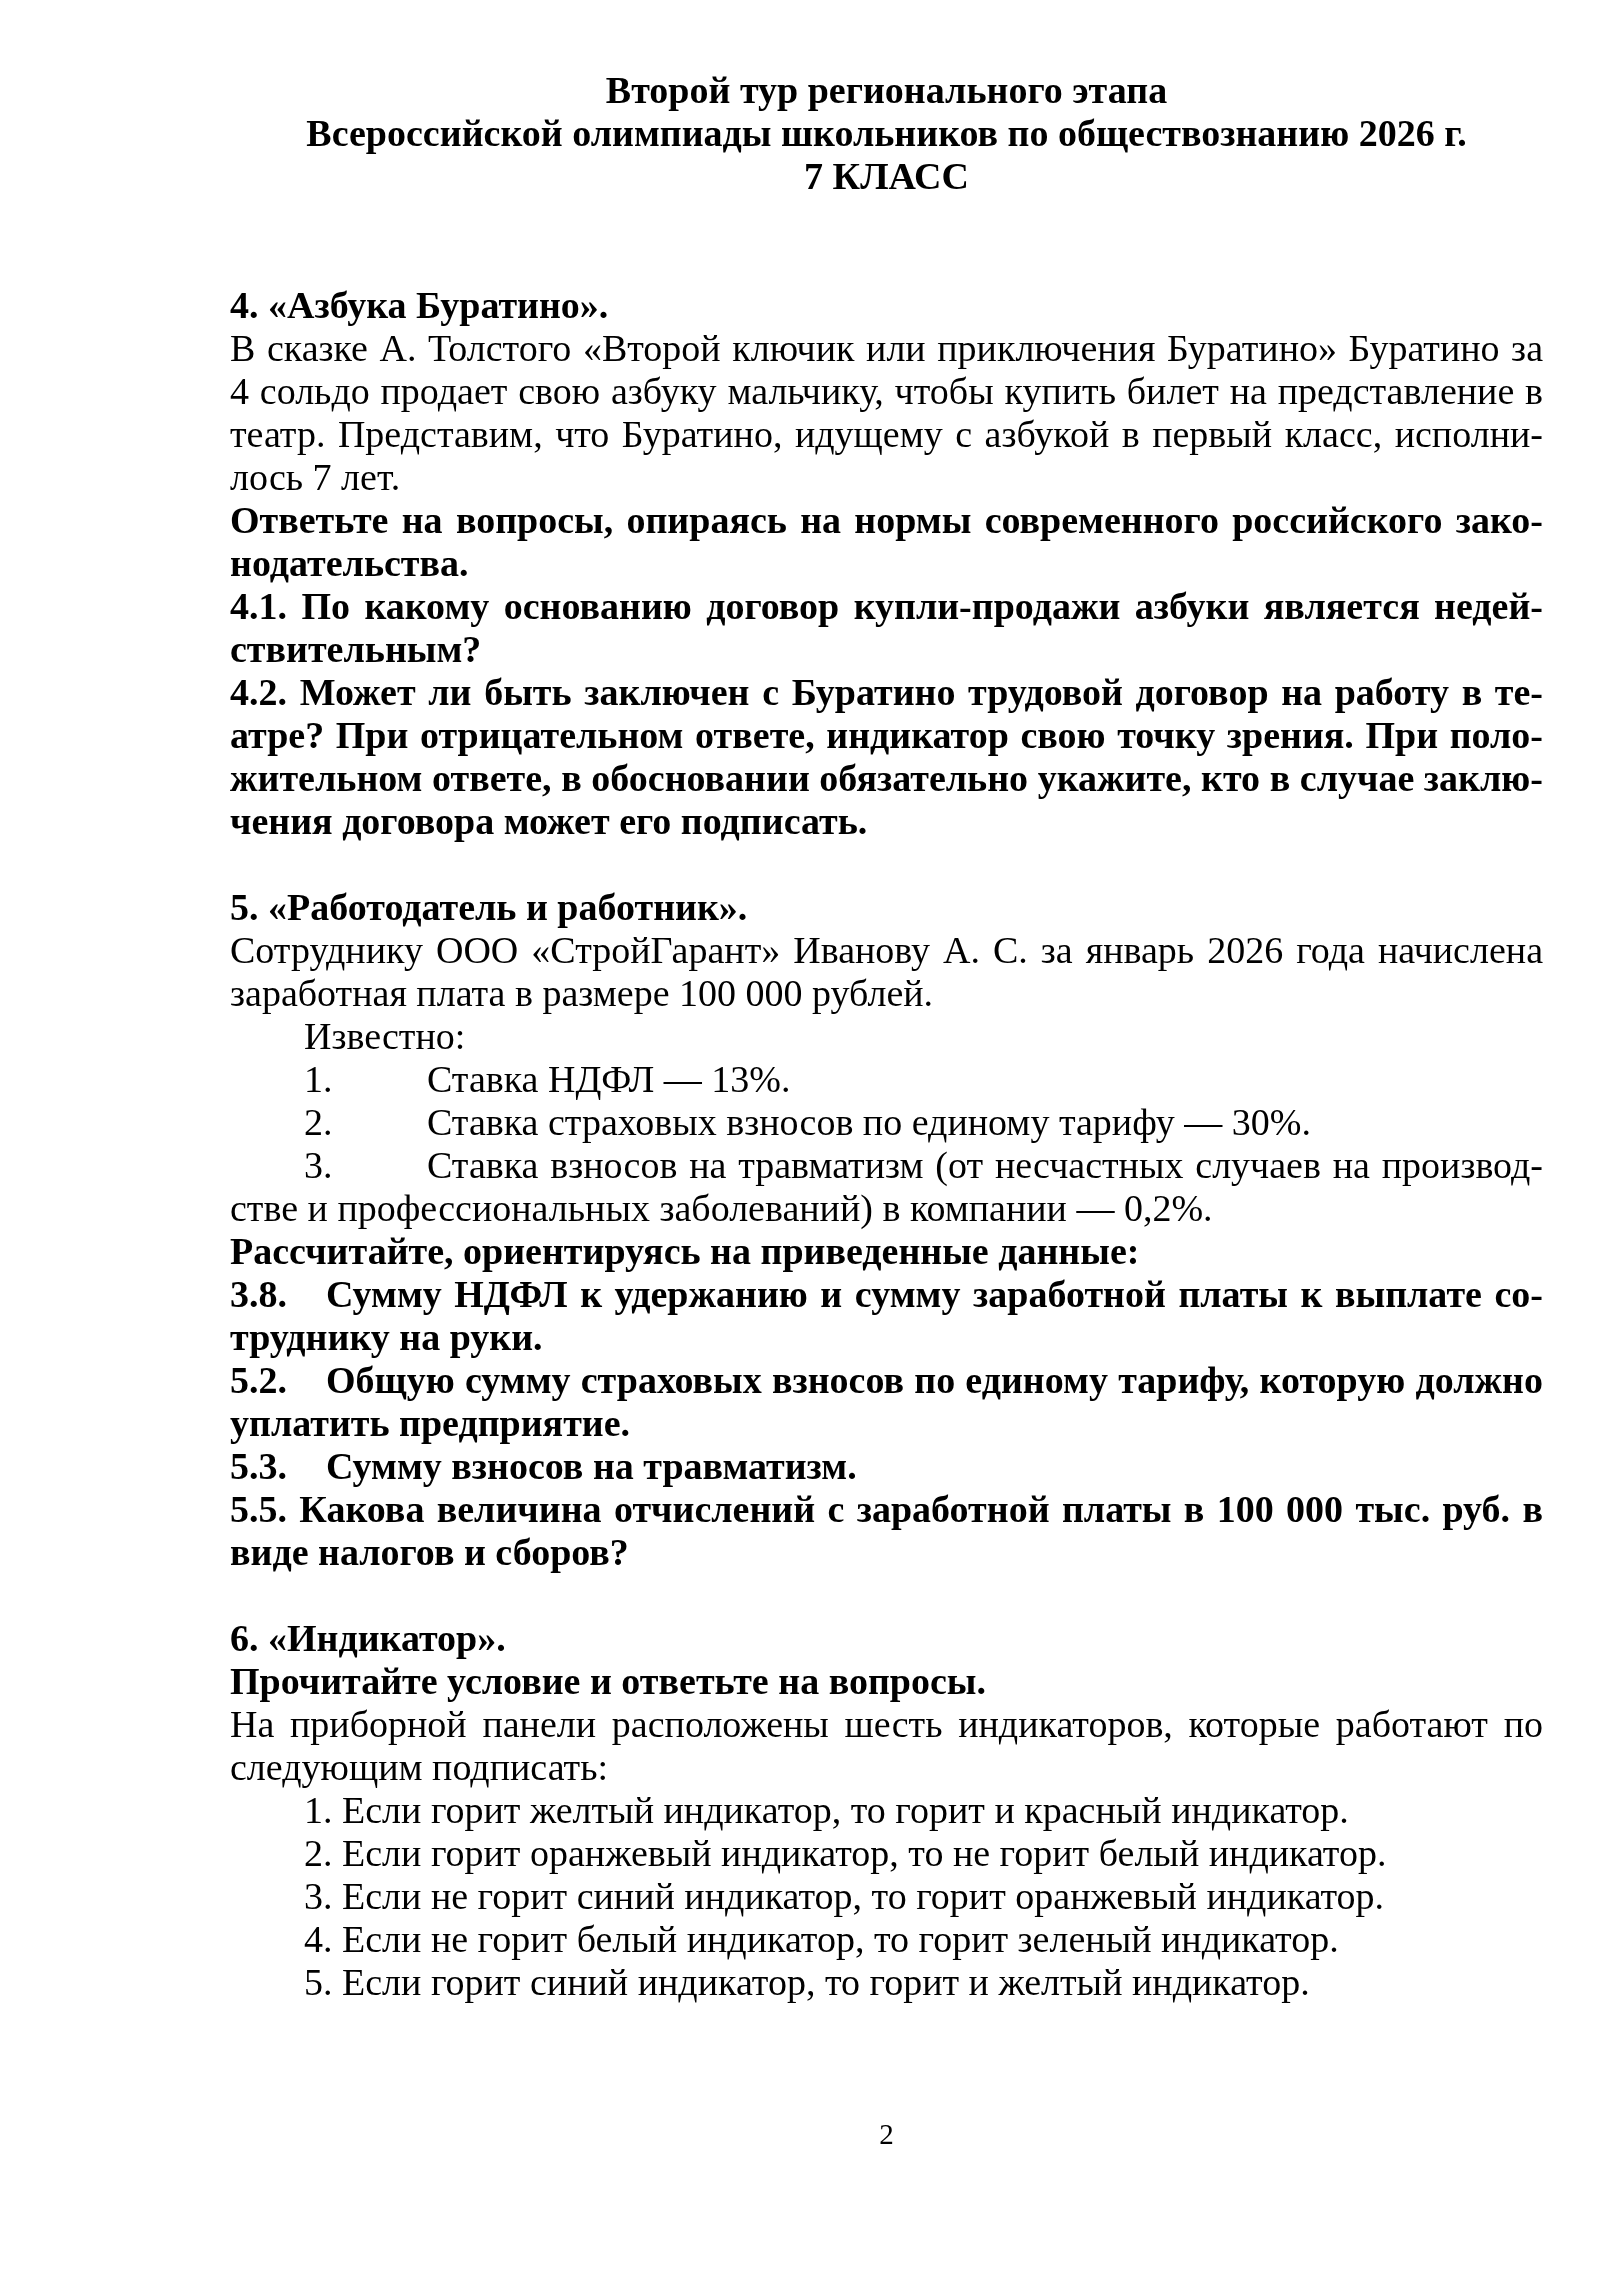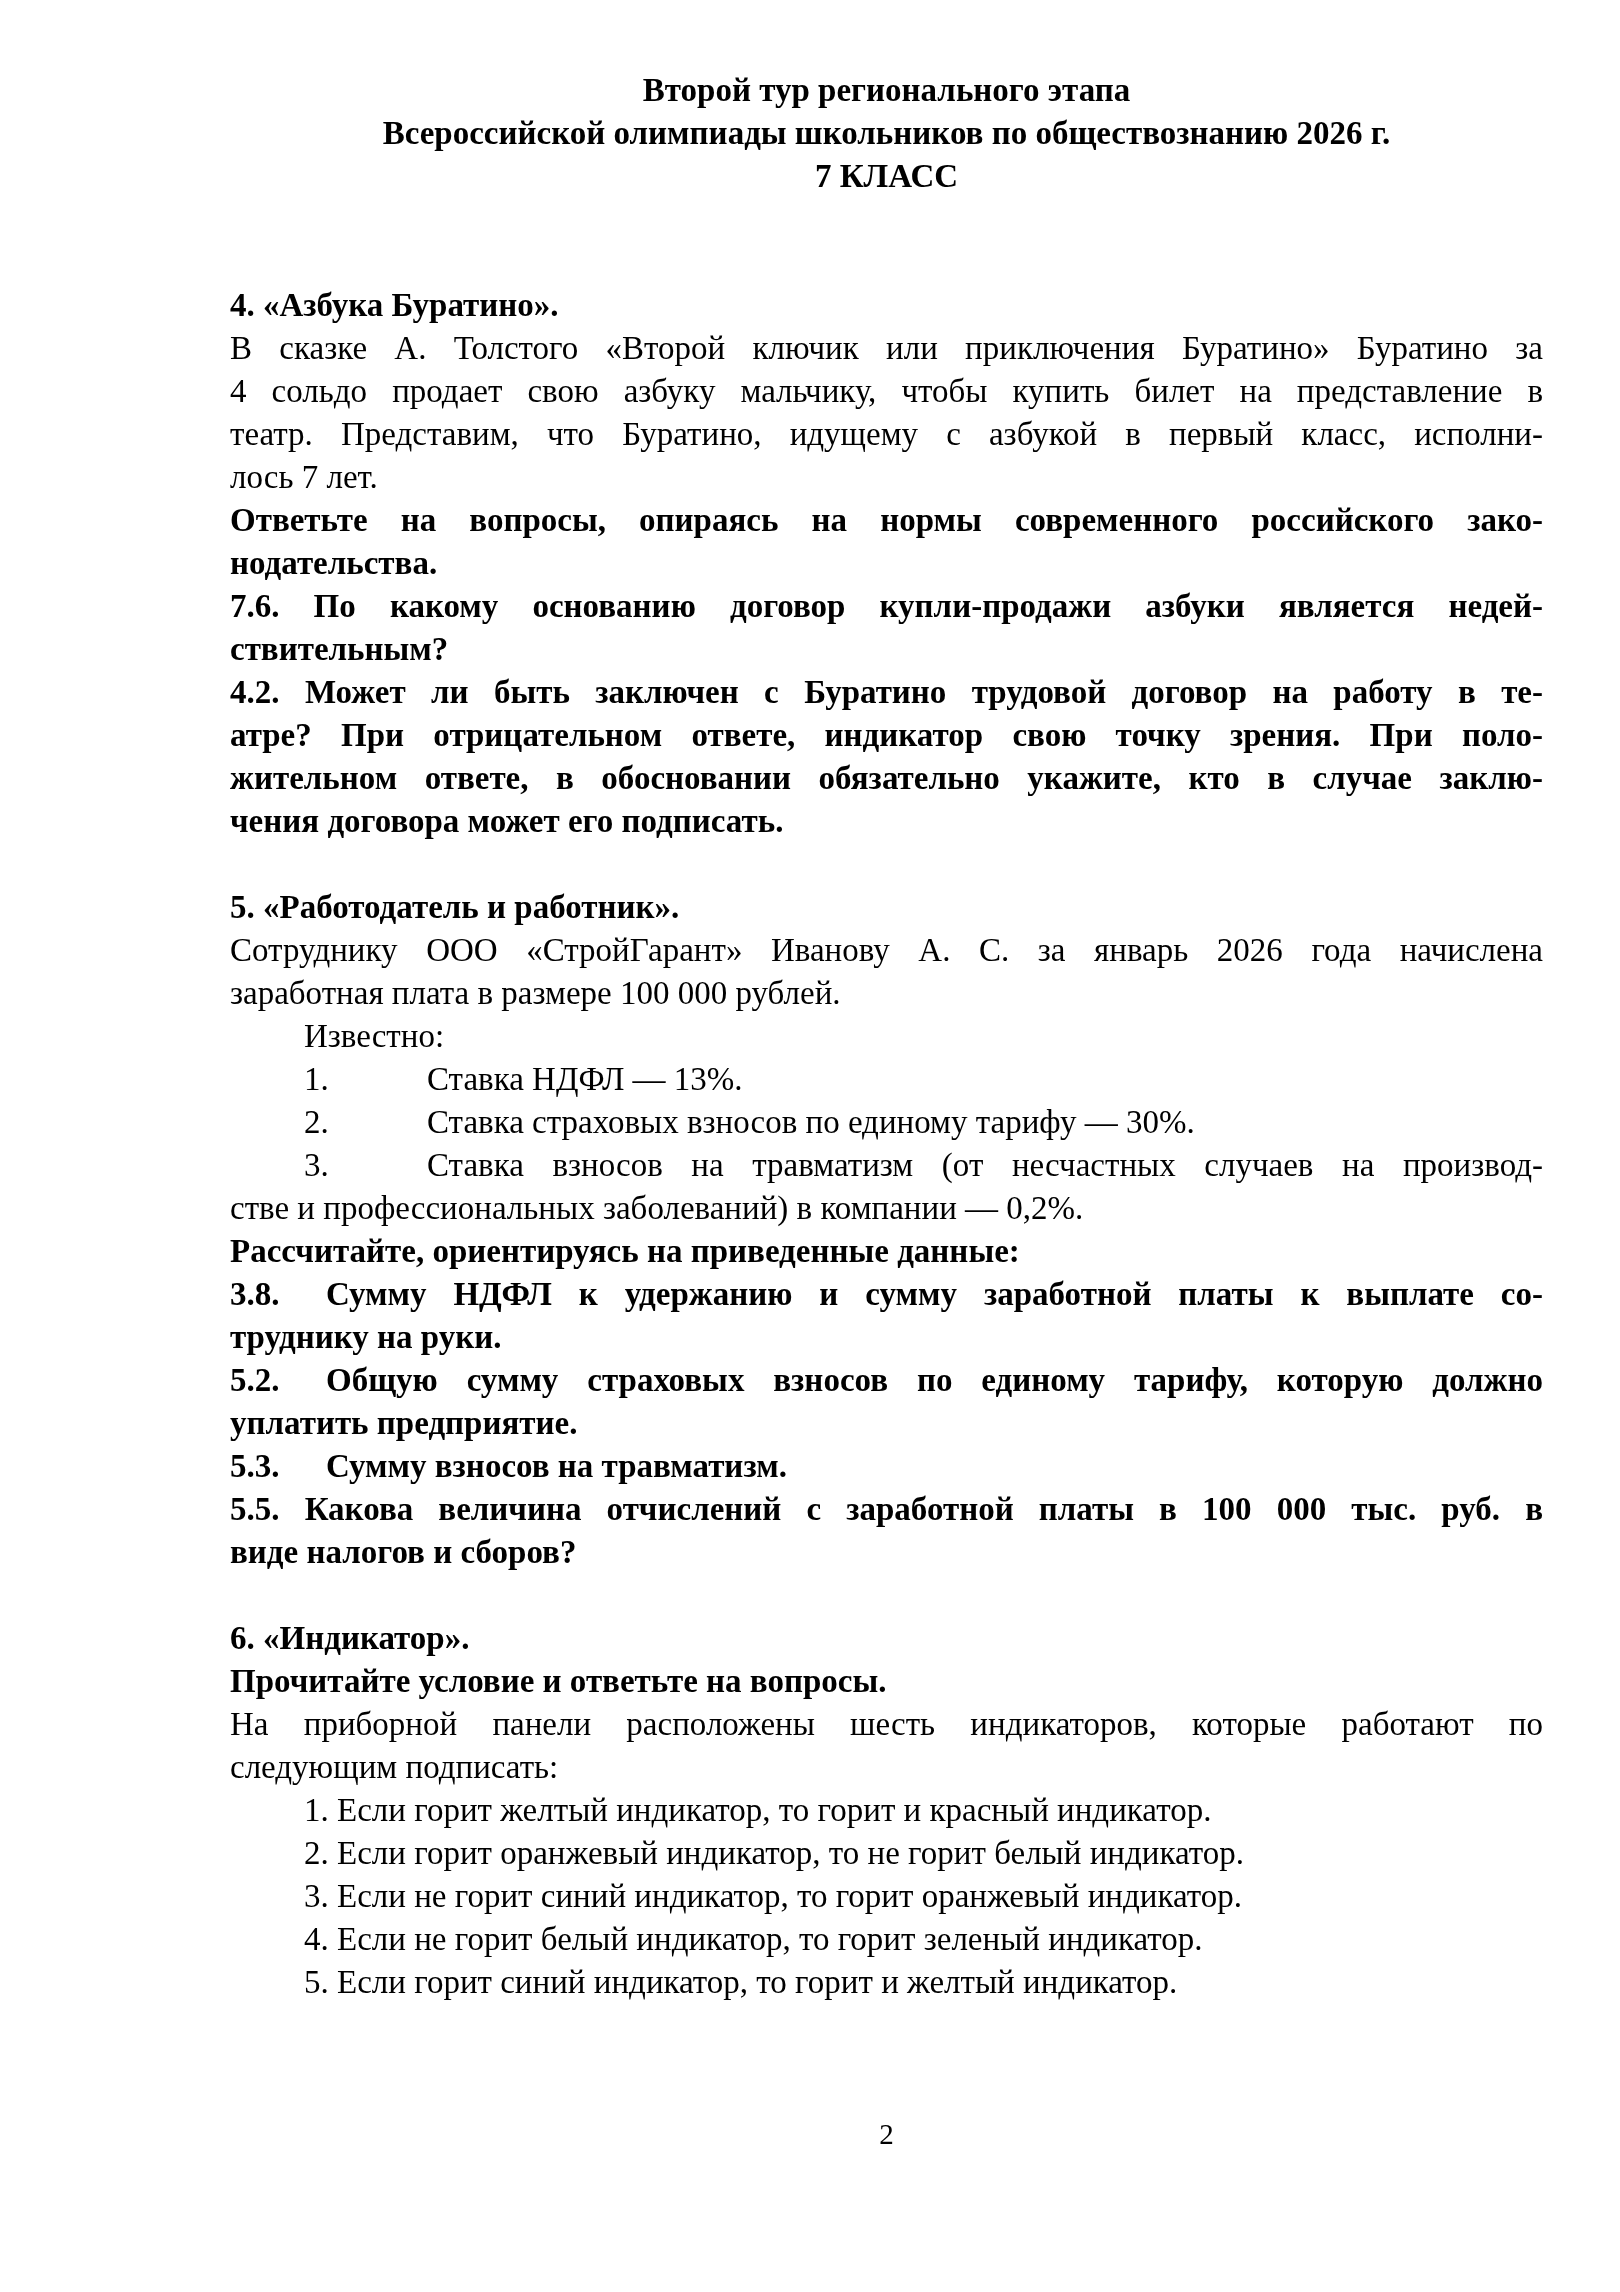--- a/index.html
+++ b/index.html
@@ -14,21 +14,21 @@
   }
   .doc {
     position: absolute;
     left: 230px;
     top: 69px;
     width: 1313px;
   }
   .line {
     height: 43px;
     line-height: 43px;
-    font-size: 33px;
+    font-size: 38px;
     white-space: normal;
     overflow: visible;
   }
   .line.b { font-weight: bold; }
   .line.c { text-align: center; }
   .line.j { text-align: justify; text-align-last: justify; }
   .sp { display: inline-block; }
   .num { display: inline-block; text-align: left; }
   .footer {
     position: absolute;
@@ -50,21 +50,21 @@
       <div class="line b c">7 КЛАСС</div>
       <div class="line"></div>
       <div class="line"></div>
       <div class="line b">4. «Азбука Буратино».</div>
       <div class="line j">В сказке А. Толстого «Второй ключик или приключения Буратино» Буратино за</div>
       <div class="line j">4 сольдо продает свою азбуку мальчику, чтобы купить билет на представление в</div>
       <div class="line j">театр. Представим, что Буратино, идущему с азбукой в первый класс, исполни-</div>
       <div class="line">лось 7 лет.</div>
       <div class="line b j">Ответьте на вопросы, опираясь на нормы современного российского зако-</div>
       <div class="line b">нодательства.</div>
-      <div class="line b j">7.6. По какому основанию договор купли-продажи азбуки является недей-</div>
+      <div class="line b j">4.1. По какому основанию договор купли-продажи азбуки является недей-</div>
       <div class="line b">ствительным?</div>
       <div class="line b j">4.2. Может ли быть заключен с Буратино трудовой договор на работу в те-</div>
       <div class="line b j">атре? При отрицательном ответе, индикатор свою точку зрения. При поло-</div>
       <div class="line b j">жительном ответе, в обосновании обязательно укажите, кто в случае заклю-</div>
       <div class="line b">чения договора может его подписать.</div>
       <div class="line"></div>
       <div class="line b">5. «Работодатель и работник».</div>
       <div class="line j">Сотруднику ООО «СтройГарант» Иванову А. С. за январь 2026 года начислена</div>
       <div class="line">заработная плата в размере 100 000 рублей.</div>
       <div class="line"><span class="sp" style="width: 74px;"></span>Известно:</div>

